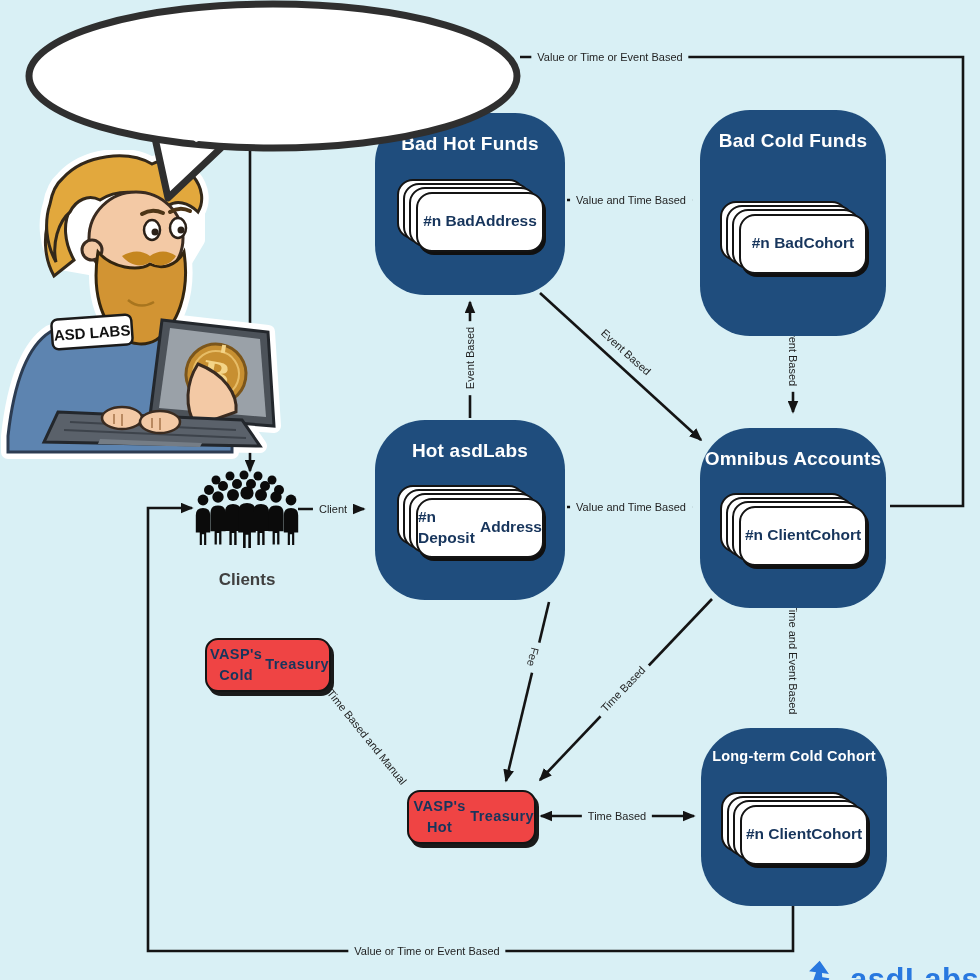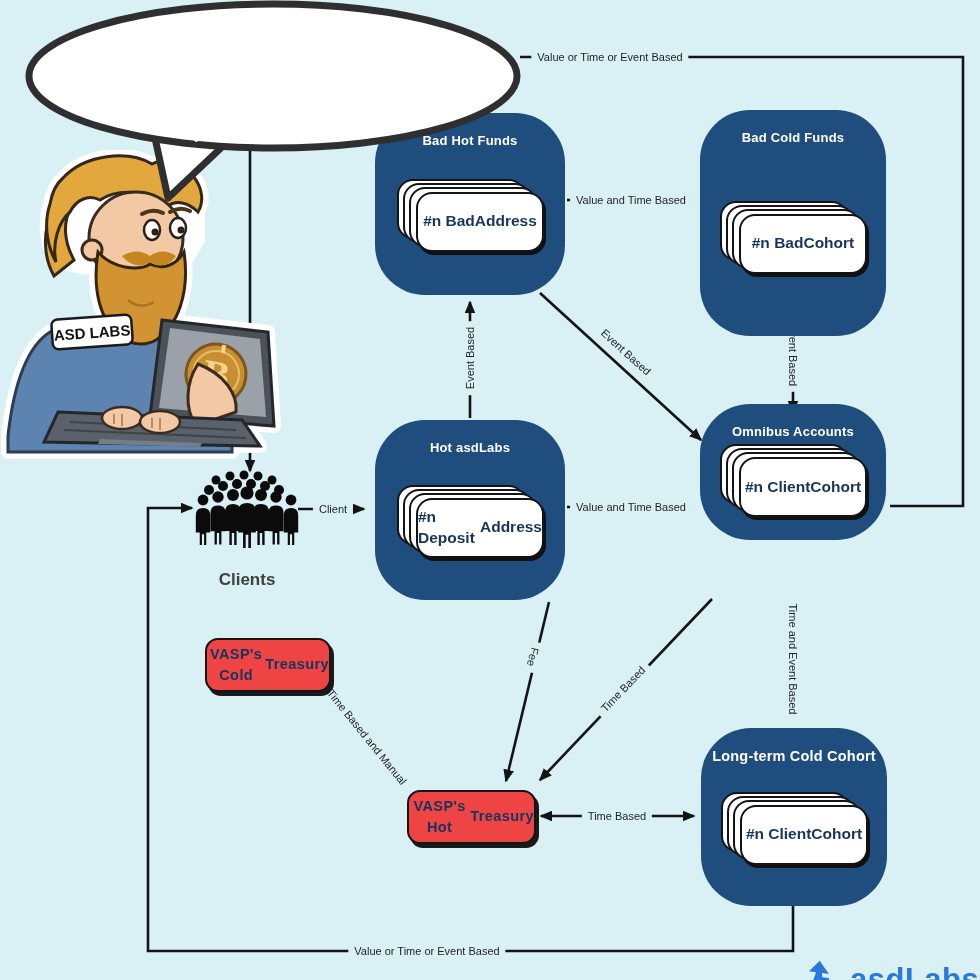--- a/index.html
+++ b/index.html
@@ -4,21 +4,21 @@
 <style>
   html,body{margin:0;padding:0;background:#d9f0f5;}
   #canvas{position:relative;width:980px;height:980px;background:#d9f0f5;overflow:hidden;
           font-family:"Liberation Sans",sans-serif;}
   svg{display:block;}
   .layer{position:absolute;left:0;top:0;}
 
   
   .node{position:absolute;background:#1f4d7d;border-radius:50px;z-index:4;}
   .node-title{position:absolute;top:20px;left:0;width:100%;text-align:center;color:#ffffff;
-              font-weight:bold;font-size:13px;letter-spacing:.2px;}
+              font-weight:bold;font-size:19px;letter-spacing:.2px;}
   .stack{position:absolute;left:50%;top:56%;transform:translate(-50%,-50%);width:146px;height:72px;}
   .card{position:absolute;width:124px;height:56px;background:#ffffff;border:2px solid #141414;border-radius:16px;}
   .card.c1{left:0;top:0}
   .card.c2{left:6px;top:4px}
   .card.c3{left:12px;top:8px}
   .card.front{left:19px;top:13px;box-shadow:2px 3px 0 #101010;display:flex;flex-direction:row;
               align-items:center;justify-content:center;font-weight:bold;font-size:15.5px;
               color:#17355c;line-height:1.35;}
 
   
@@ -117,21 +117,21 @@
       <div class="card c1"></div>
       <div class="card c2"></div>
       <div class="card c3"></div>
       <div class="card front">
         <span>#n Deposit</span>
         <span>Address</span>
       </div>
     </div>
   </div>
 
-  <div class="node" style="left:700px;top:404px;width:186px;height:136px">
+  <div class="node" style="left:700px;top:428px;width:186px;height:180px">
     <div class="node-title">Omnibus Accounts</div>
     <div class="stack">
       <div class="card c1"></div>
       <div class="card c2"></div>
       <div class="card c3"></div>
       <div class="card front">
         <span>#n Client</span>
         <span>Cohort</span>
       </div>
     </div>

